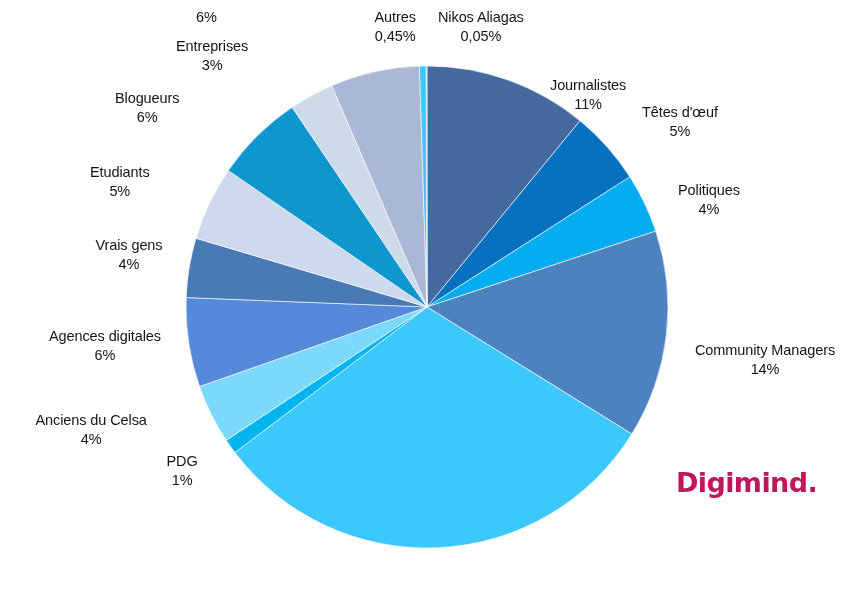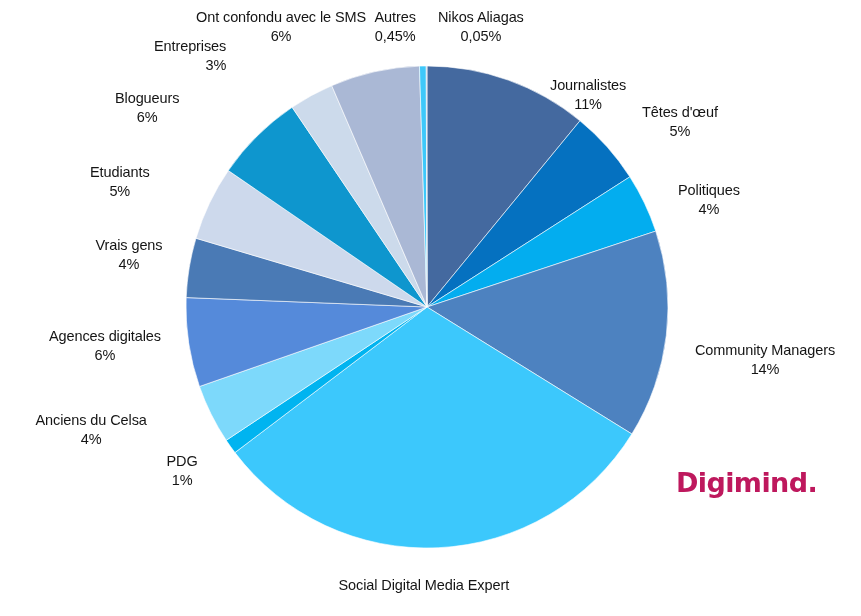--- a/index.html
+++ b/index.html
@@ -82,21 +82,20 @@
       </div>
       <div class="pie-label" style="left: 678px; top: 181px;">
         <span class="lbl-name">Politiques</span>
         <span class="lbl-value">4%</span>
       </div>
       <div class="pie-label" style="left: 695px; top: 341px;">
         <span class="lbl-name">Community Managers</span>
         <span class="lbl-value">14%</span>
       </div>
       <div class="pie-label" style="left: 338.5px; top: 576px;">
-        <span class="lbl-name">Social Digital Media Expert</span>
       </div>
       <div class="pie-label" style="left: 166.5px; top: 452px;">
         <span class="lbl-name">PDG</span>
         <span class="lbl-value">1%</span>
       </div>
       <div class="pie-label" style="left: 35.5px; top: 411px;">
         <span class="lbl-name">Anciens du Celsa</span>
         <span class="lbl-value">4%</span>
       </div>
       <div class="pie-label" style="left: 49px; top: 327px;">
@@ -108,26 +107,25 @@
         <span class="lbl-value">4%</span>
       </div>
       <div class="pie-label" style="left: 90px; top: 163px;">
         <span class="lbl-name">Etudiants</span>
         <span class="lbl-value">5%</span>
       </div>
       <div class="pie-label" style="left: 115px; top: 89px;">
         <span class="lbl-name">Blogueurs</span>
         <span class="lbl-value">6%</span>
       </div>
-      <div class="pie-label" style="left: 154px; top: 37px; text-align: right;">
+      <div class="pie-label" style="left: 176px; top: 37px;">
         <span class="lbl-name">Entreprises</span>
         <span class="lbl-value">3%</span>
       </div>
       <div class="pie-label" style="left: 196px; top: 8px;">
-        <span class="lbl-name">Ont confondu avec le SMS</span>
         <span class="lbl-value">6%</span>
       </div>
       <div class="pie-label" style="left: 374.5px; top: 8px;">
         <span class="lbl-name">Autres</span>
         <span class="lbl-value">0,45%</span>
       </div>
       <div class="pie-label" style="left: 438px; top: 8px;">
         <span class="lbl-name">Nikos Aliagas</span>
         <span class="lbl-value">0,05%</span>
       </div>

